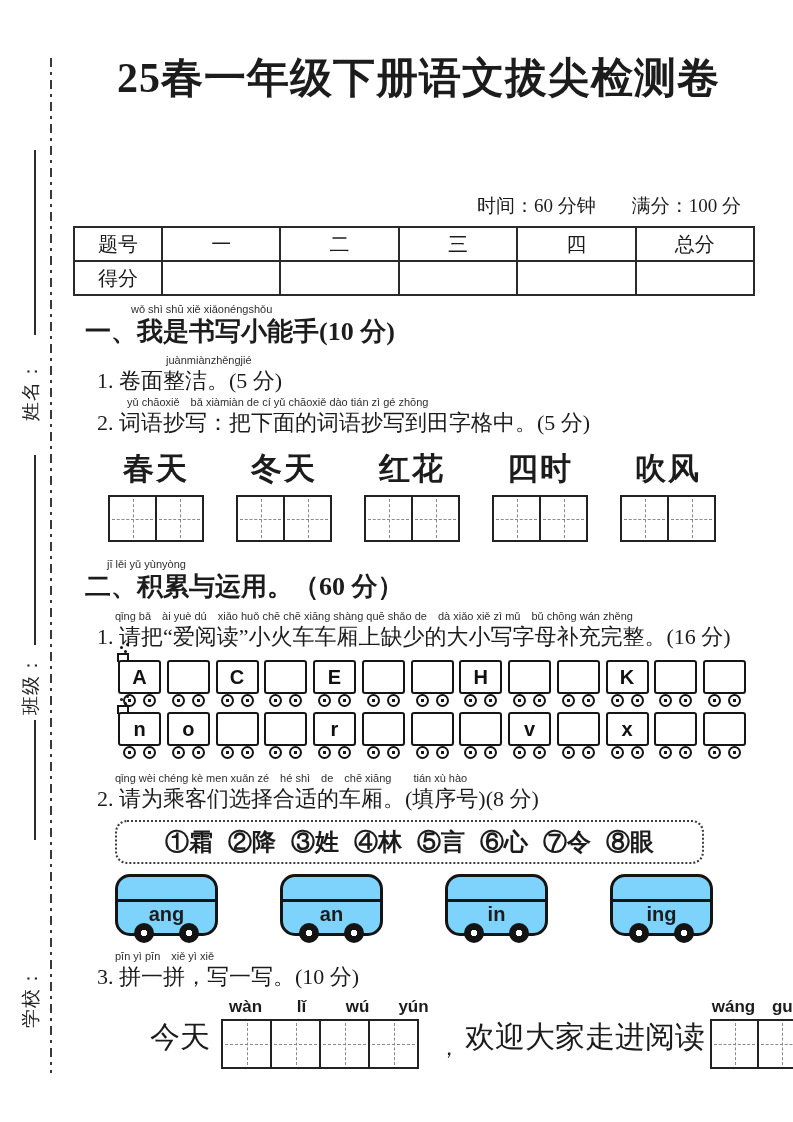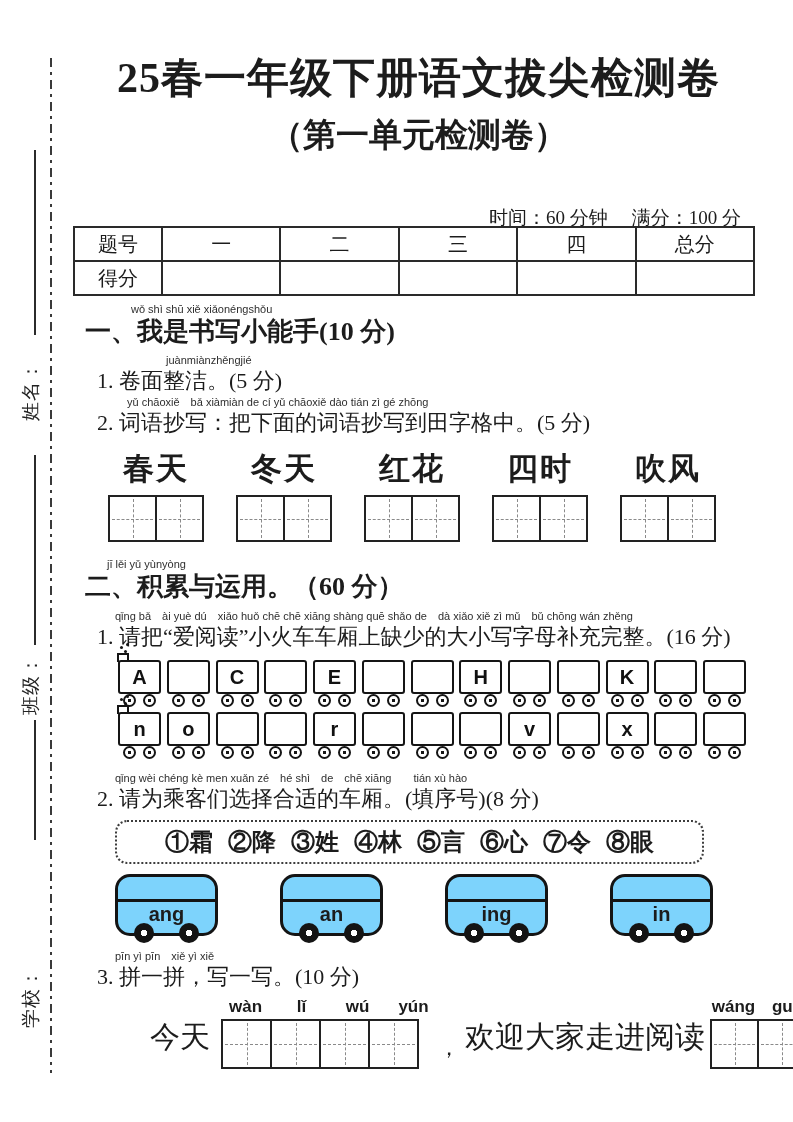--- a/index.html
+++ b/index.html
@@ -29,23 +29,22 @@
   
   .title {
     position:absolute; left:62px; right:18px; top:50px; text-align:center;
     font-size:42px; font-weight:bold; letter-spacing:1px; white-space:nowrap;
   }
   .subtitle {
     position:absolute; left:62px; right:18px; top:113px; text-align:center;
     font-size:33px; font-weight:bold;
   }
   .info-line {
-    position:absolute; top:193px; right:52px; display:flex; gap:24px;
+    position:absolute; top:193px; right:52px; display:flex; gap:36px;
     font-size:19px;
-    margin-top:12px;
   }
 
   
   .score-table {
     position:absolute; left:73px; top:226px; width:682px;
     border-collapse:collapse; table-layout:fixed;
   }
   .score-table td {
     border:2px solid #2a2a2a; height:34px; text-align:center;
     font-size:20px; padding:0;
@@ -173,21 +172,20 @@
 
   <div class="binding-line"></div>
   <div class="side-blank" style="top:150px; height:185px;"></div>
   <div class="side-label" style="left:-11px; top:378px;">姓名：</div>
   <div class="side-blank" style="top:455px; height:190px;"></div>
   <div class="side-label" style="left:-11px; top:672px;">班级：</div>
   <div class="side-blank" style="top:720px; height:120px;"></div>
   <div class="side-label" style="left:-11px; top:985px;">学校：</div>
 
   <div class="title">25春一年级下册语文拔尖检测卷</div>
-  <div class="subtitle">（第一单元检测卷）</div>
   <div class="info-line">
     <span>时间：60 分钟</span>
     <span>满分：100 分</span>
   </div>
 
   <table class="score-table">
     <tbody>
         <tr>
       <td class="c0">题号</td>
       <td>一</td>
@@ -380,27 +378,27 @@
       <div class="bwheel w2"></div>
     </div>
     <div class="bus">
       <div class="window-line"></div>
       <div class="bus-label">an</div>
       <div class="bwheel w1"></div>
       <div class="bwheel w2"></div>
     </div>
     <div class="bus">
       <div class="window-line"></div>
-      <div class="bus-label">ing</div>
+      <div class="bus-label">in</div>
       <div class="bwheel w1"></div>
       <div class="bwheel w2"></div>
     </div>
     <div class="bus">
       <div class="window-line"></div>
-      <div class="bus-label">in</div>
+      <div class="bus-label">ing</div>
       <div class="bwheel w1"></div>
       <div class="bwheel w2"></div>
     </div>
   </div>
 
   <div class="abs" style="left:97px; top:950px;">
     <div class="pinyin" style="margin-left:18px;">pīn yì pīn　xiě yì xiě</div>
     <div class="q-text">3. 拼一拼，写一写。(10 分)</div>
   </div>
 

